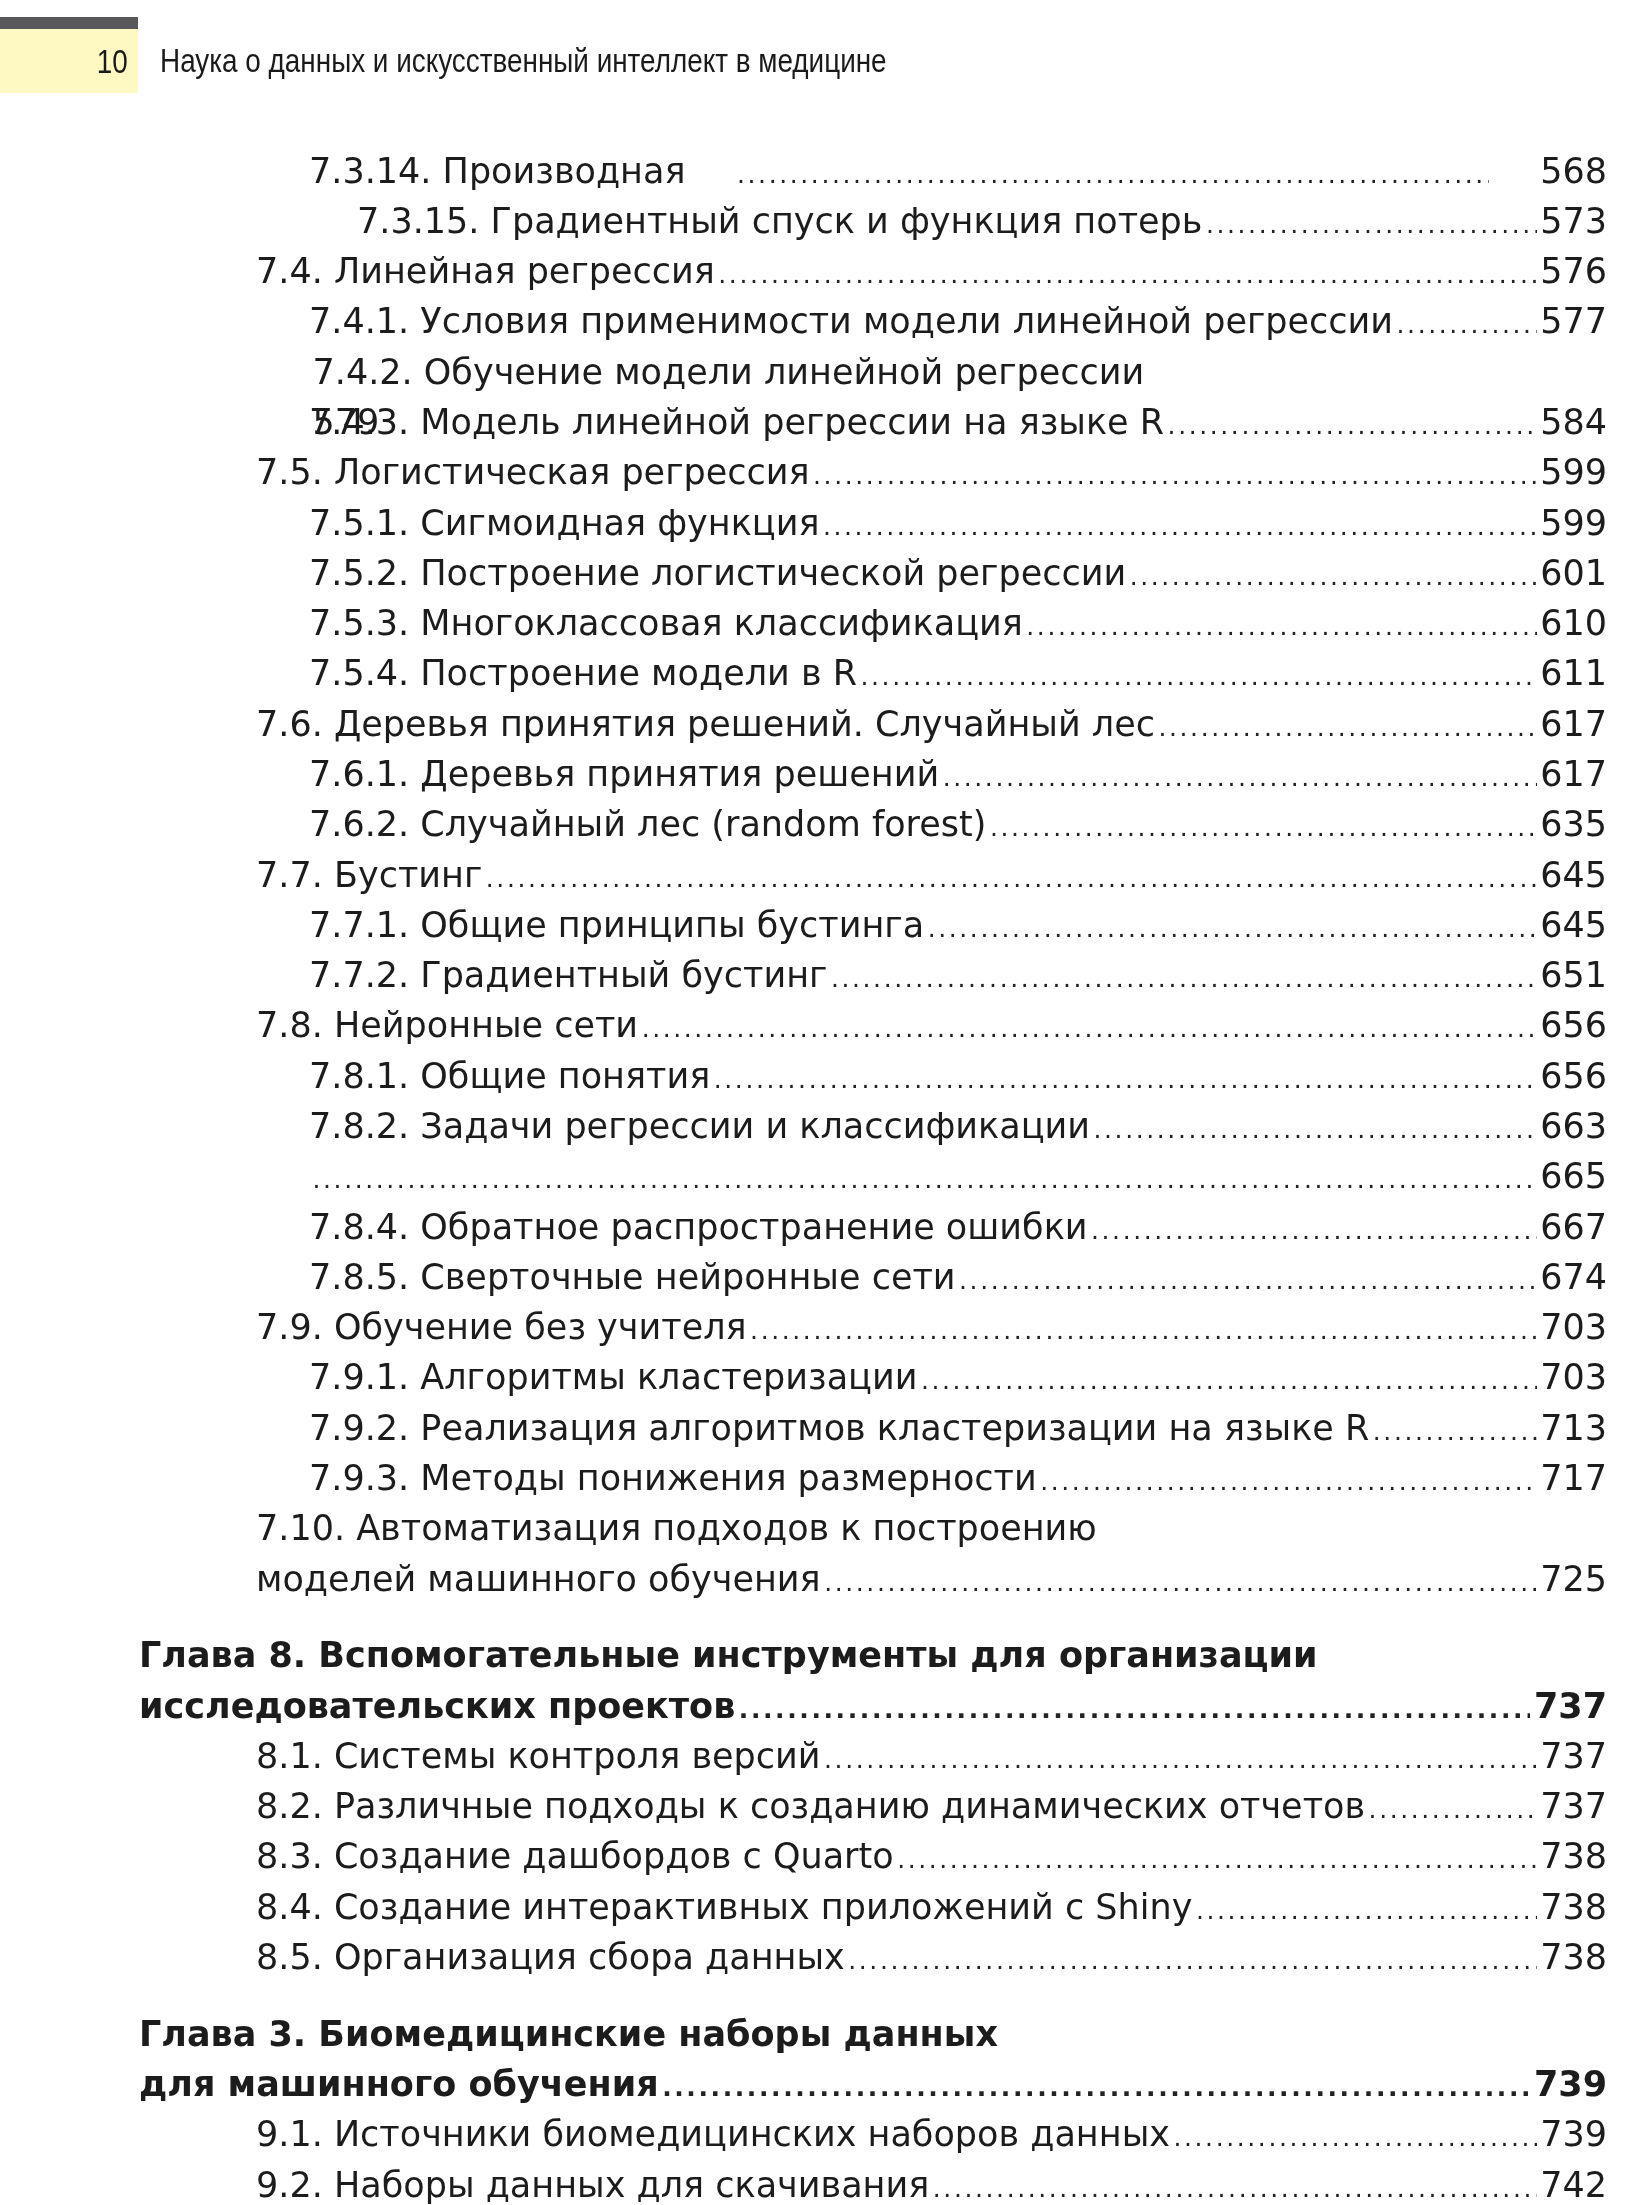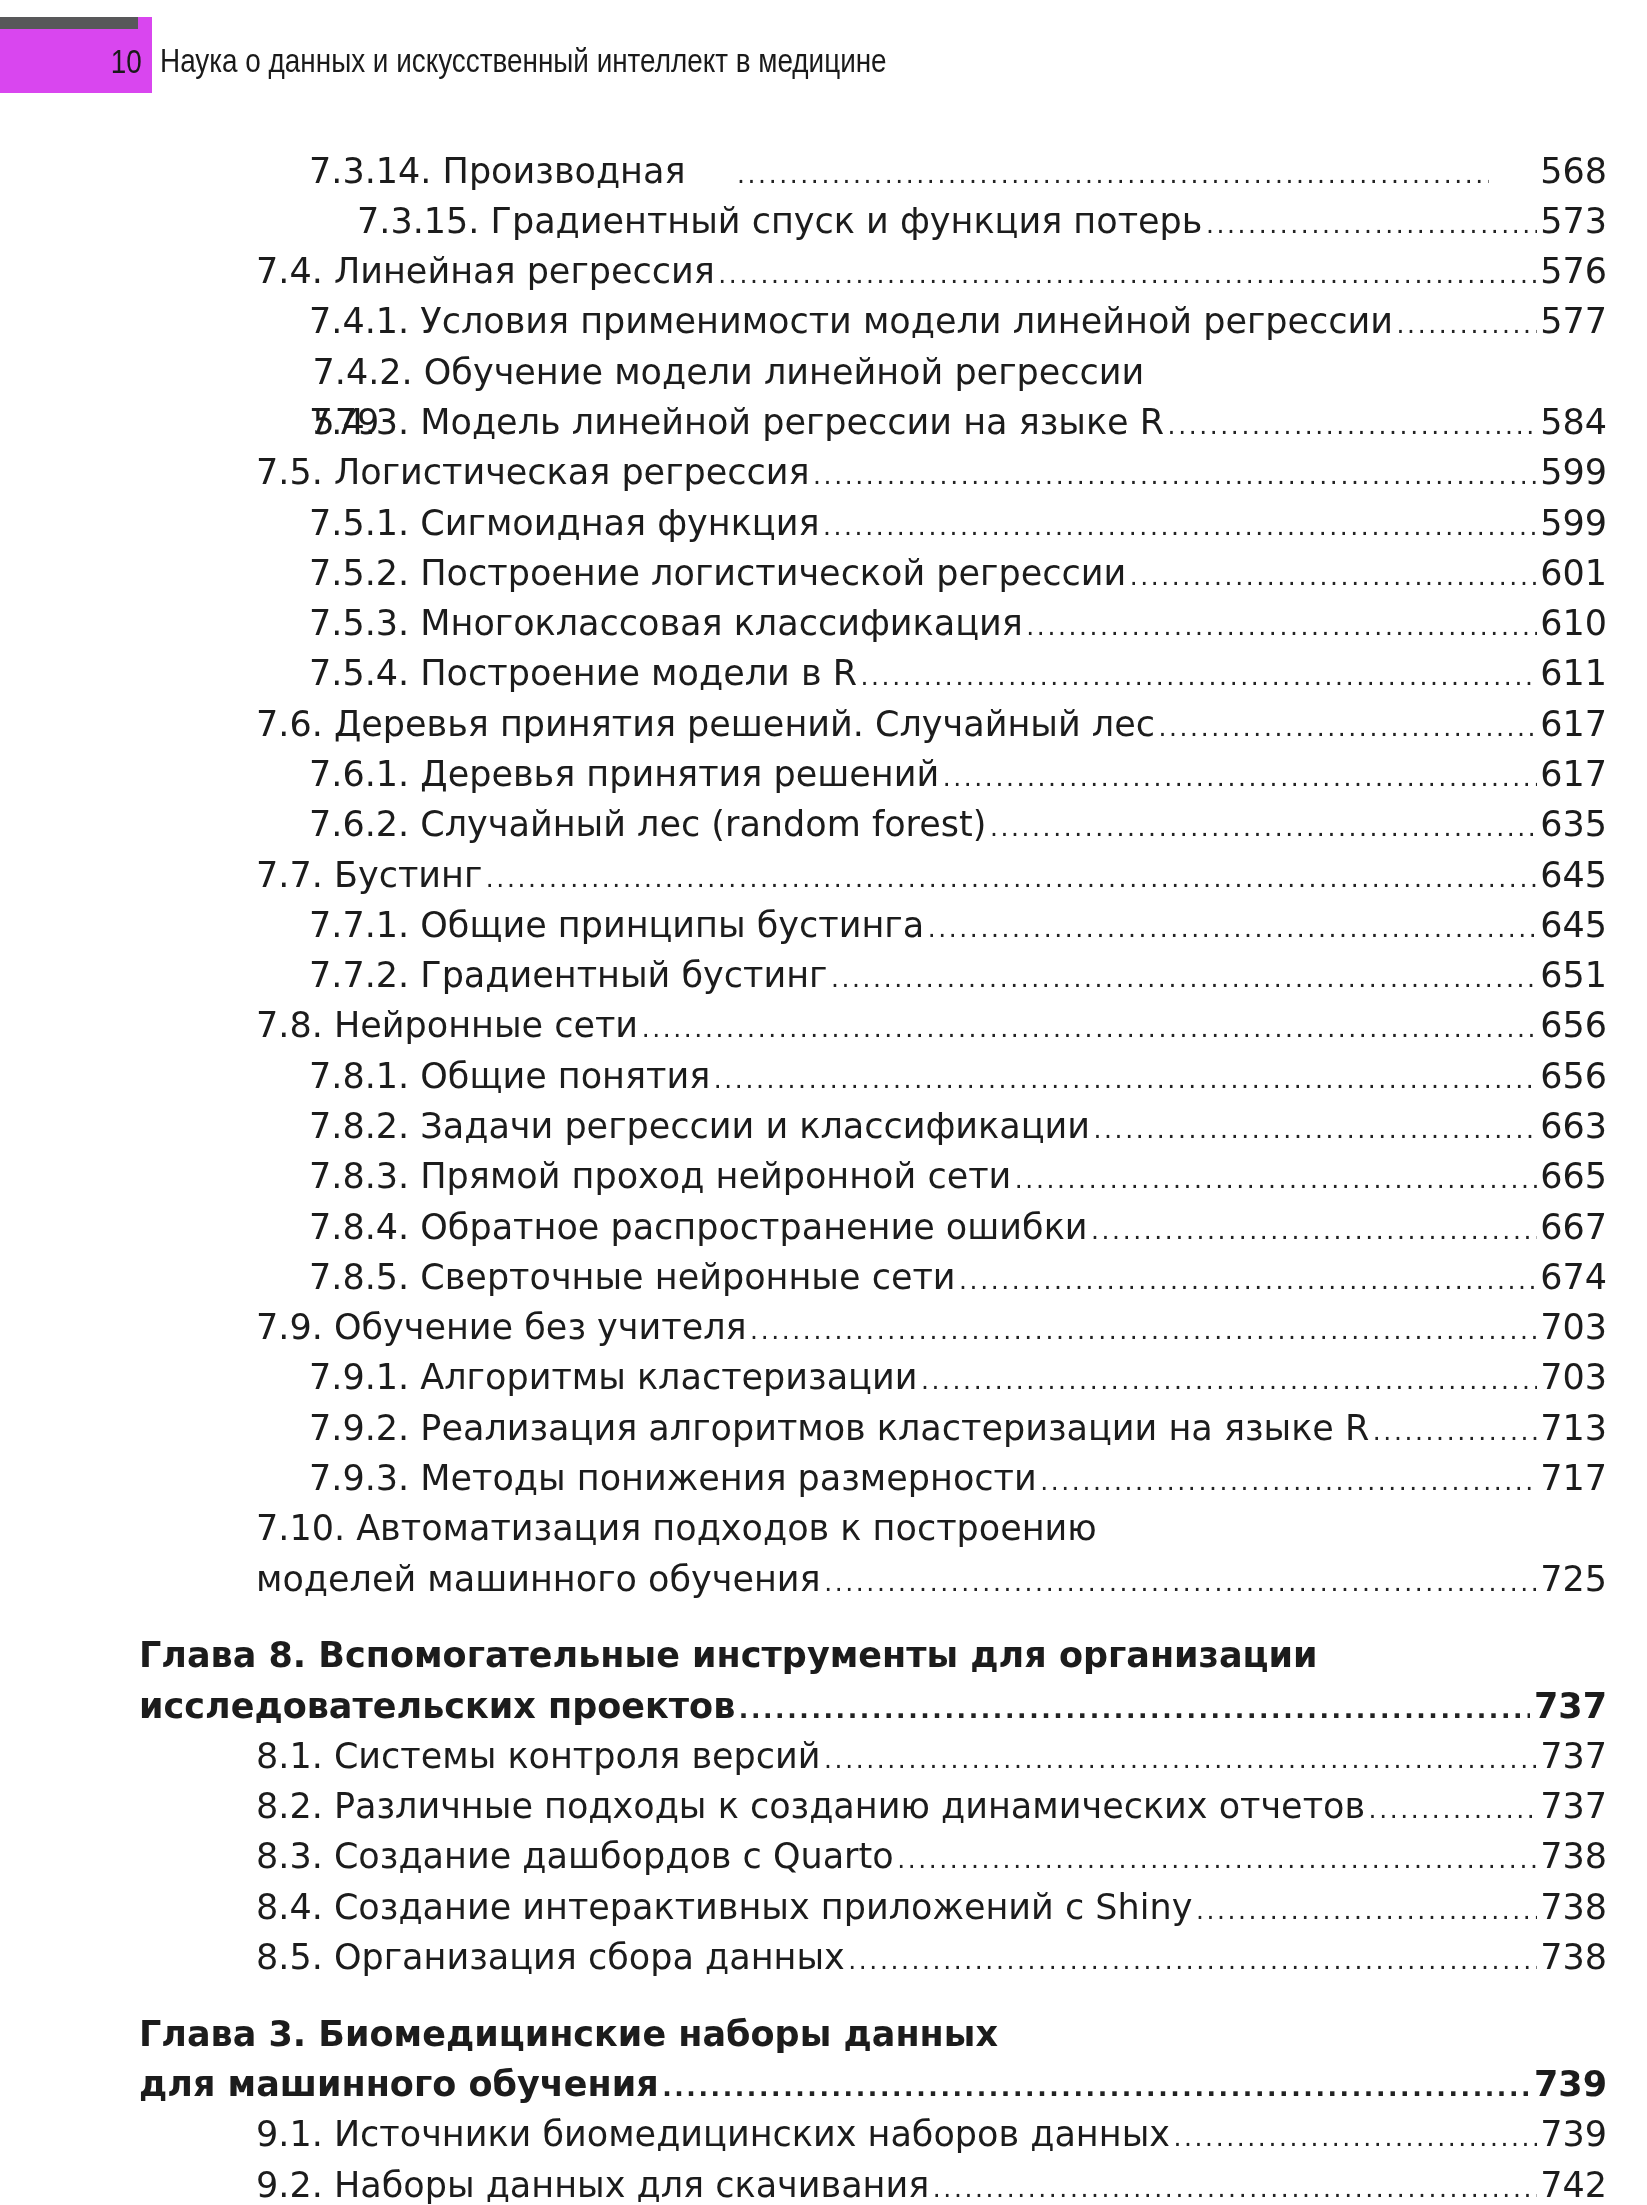--- a/index.html
+++ b/index.html
@@ -1,17 +1,17 @@
 <!DOCTYPE html>
 <html style="font-size:14px"><head>
 <meta charset="utf-8">
 <style>
   html, body { margin:0; padding:0; background:#ffffff; }
   body { width:1648px; height:2206px; position:relative; overflow:hidden; color:#1c1c1c; }
-  .hdr-box { position:absolute; left:0; top:17px; width:152px; height:76px; background:#d946ef; }
+  .hdr-box { position:absolute; left:0; top:17px; width:138px; height:76px; background:#fef9c3; }
   .hdr-band { position:absolute; left:0; top:0; width:138px; height:11.5px; background:#58585a; }
   .hdr-num { position:absolute; right:10.6px; top:25px; font-family:"Liberation Sans", sans-serif; font-size:34px; color:#1a1a1a; transform:scaleX(0.82); transform-origin:right center; }
   .hdr-title { position:absolute; left:160px; top:41px; font-family:"Liberation Sans", sans-serif; font-size:34px; color:#1a1a1a; transform:scaleX(0.82); transform-origin:left center; white-space:nowrap; }
   .toc { position:absolute; left:0; top:0; width:1648px; }
   .row { position:absolute; display:flex; align-items:baseline; font-family:"DejaVu Sans", sans-serif; font-size:35px; line-height:50px; height:50px; right:41px; white-space:nowrap; }
   .row .t { flex:0 0 auto; }
   .row .dots { flex:1 1 auto; overflow:hidden; margin:0 3.5px; font-size:25px; letter-spacing:2.6px; color:#222; }
   .row .dots::before { content:"....................................................................................................................................................................................................................."; }
   .row .p { flex:0 0 auto; }
   .row.nodots .dots::before { content:""; }
@@ -124,21 +124,20 @@
       <span class="t">7.8.1. Общие понятия</span>
       <span class="dots"></span>
       <span class="p">656</span>
     </div>
     <div class="row l2" style="top: 1101px;">
       <span class="t">7.8.2. Задачи регрессии и классификации</span>
       <span class="dots"></span>
       <span class="p">663</span>
     </div>
     <div class="row l2" style="top: 1151px;">
-      <span class="t">7.8.3. Прямой проход нейронной сети</span>
       <span class="dots"></span>
       <span class="p">665</span>
     </div>
     <div class="row l2" style="top: 1202px;">
       <span class="t">7.8.4. Обратное распространение ошибки</span>
       <span class="dots"></span>
       <span class="p">667</span>
     </div>
     <div class="row l2" style="top: 1252px;">
       <span class="t">7.8.5. Сверточные нейронные сети</span>

